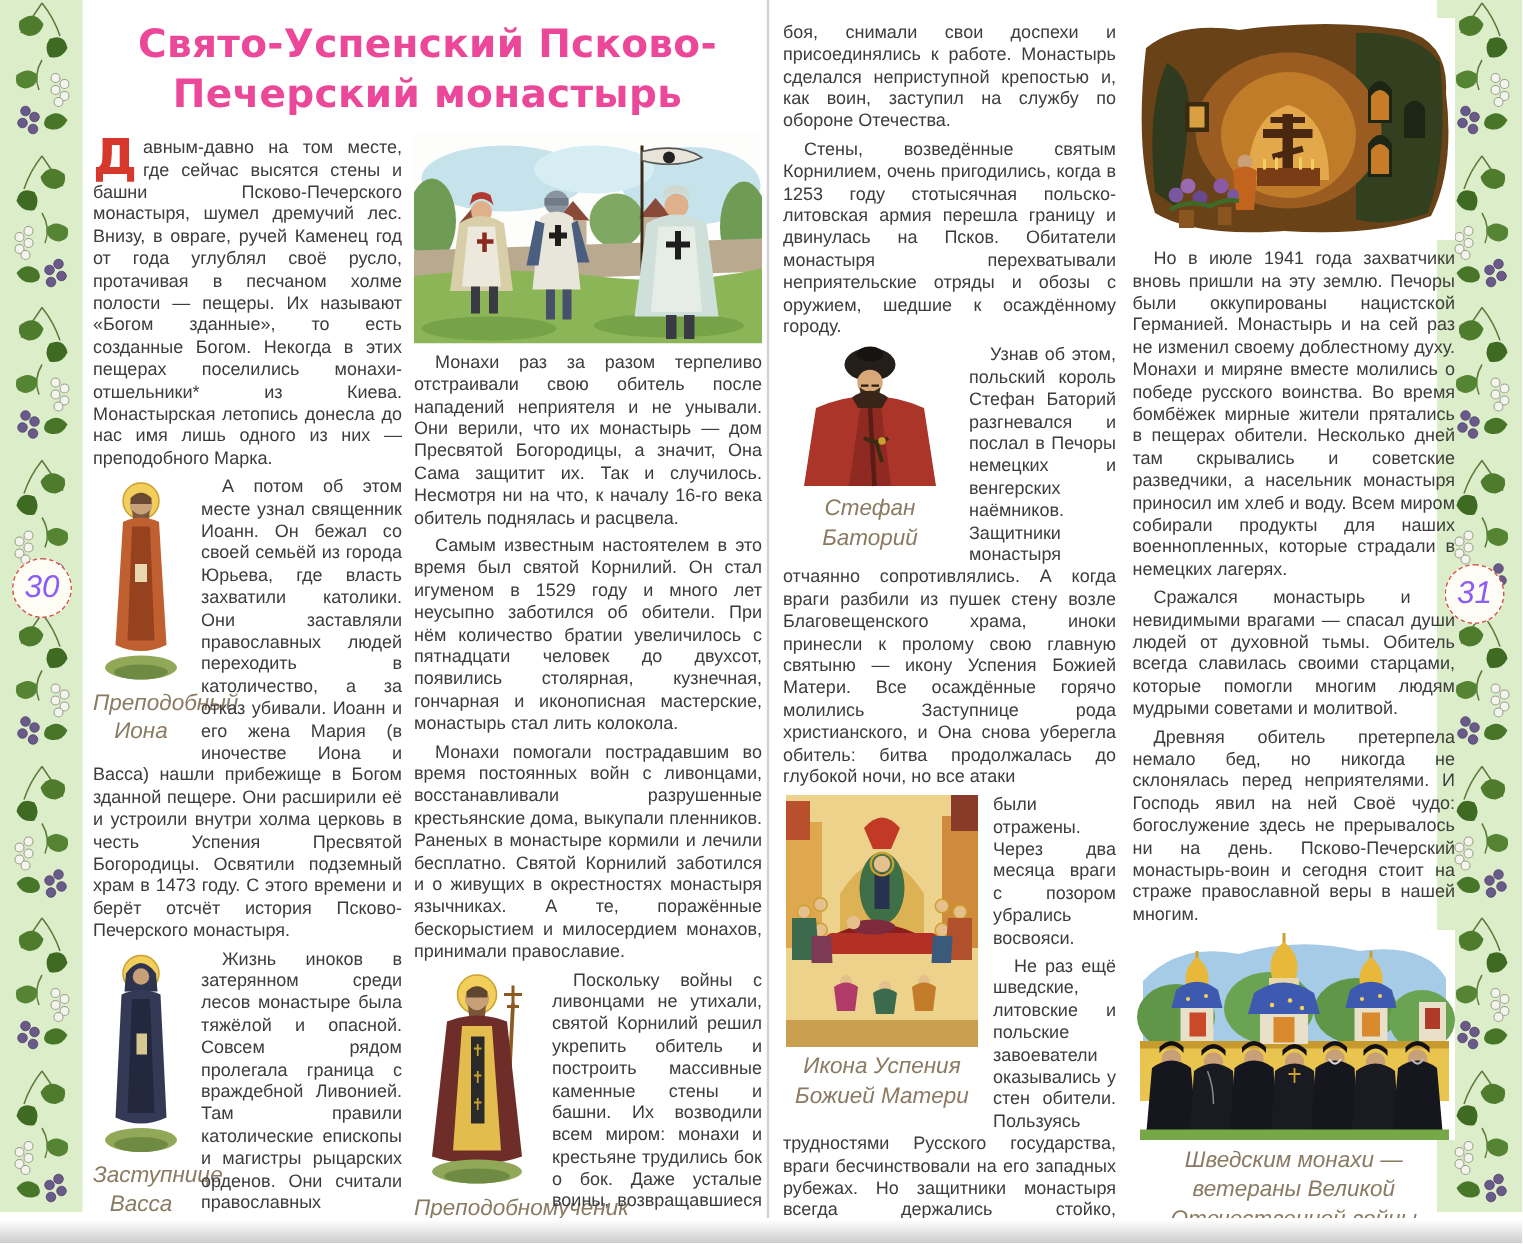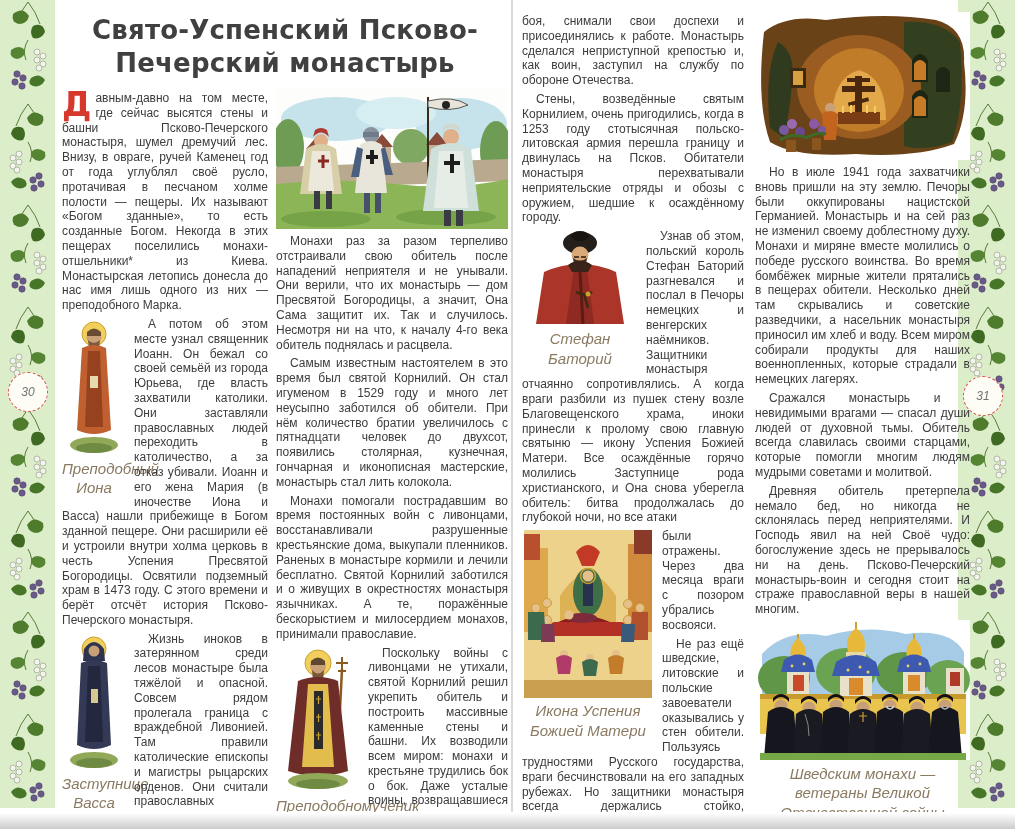--- a/index.html
+++ b/index.html
@@ -6,32 +6,32 @@
   html,body{margin:0;padding:0;background:#fff;}
   .spread{position:relative;width:1015px;height:829px;background:#ffffff;overflow:hidden;
     font-family:"Liberation Sans",sans-serif;color:#3c3c3c;}
   
   .border-strip{position:absolute;top:0;height:808px;background:#dcedca;overflow:hidden;}
   .border-left{left:0;width:55px;}
   .border-right{left:958px;width:60px;}
   .border-pattern{display:flex;flex-direction:column;justify-content:space-between;align-items:center;height:100%;}
   .page-num-badge{position:absolute;width:38px;height:38px;border-radius:50%;background:#fdfdf6;
     border:1.5px dashed #d6554a;display:flex;align-items:center;justify-content:center;
-    color:#737373;font-style:italic;font-size:12px;z-index:3;}
+    color:#8b5cf6;font-style:italic;font-size:21px;z-index:3;}
   .badge-left{left:8px;top:372px;}
   .badge-right{left:5px;top:376px;}
   .gutter{position:absolute;left:511px;top:0;width:2px;height:812px;
     background:linear-gradient(to right,#ececec,#c6c6c6,#ececec);}
   .bottom-shade{position:absolute;left:0;bottom:0;width:100%;height:16px;
     background:linear-gradient(to bottom,rgba(0,0,0,0),rgba(0,0,0,0.20));}
   
   .page{position:absolute;top:0;height:812px;overflow:hidden;}
   .page-left{left:62px;width:446px;}
   .page-right{left:522px;width:450px;}
-  .title{margin:14px 4px 8px;text-align:center;color:#404040;font-size:26px;font-weight:bold;
+  .title{margin:14px 4px 8px;text-align:center;color:#ec4899;font-size:26px;font-weight:bold;
     line-height:1.25;font-family:"DejaVu Sans",sans-serif;letter-spacing:0.2px;}
   .cols{display:flex;}
   .page-left .cols{gap:8px;}
   .page-right .cols{gap:11px;margin-top:10px;}
   .col{overflow:hidden;}
   .col-l1{width:206px;}
   .col-l2{width:232px;}
   .col-r1{width:222px;}
   .col-r2{width:215px;}
   .body-p{margin:4px 0 3px;text-indent:14px;text-align:justify;font-size:12px;line-height:14.8px;}
@@ -494,21 +494,21 @@
               <rect x="99" y="104" width="6" height="20" fill="#46506a"></rect>
             <circle cx="175" cy="48" r="8" fill="#e0b08a"></circle>
             <path d="M166 43 q9 -8 18 0 l-1 -6 q-8 -5 -16 0 z" fill="#cfd8cf"></path>
             <path d="M155 60 q20 -12 40 0 l8 62 h-56 z" fill="#cfe0da"></path>
             <path d="M163 62 h24 l5 57 h-34 z" fill="#e6ece6"></path>
             <path d="M168 74 h16 M176 65 v19" stroke="#1d1d1d" stroke-width="4"></path>
             <rect x="168" y="121" width="7" height="16" fill="#3a3a44"></rect>
               <rect x="180" y="121" width="7" height="16" fill="#3a3a44"></rect>
           </svg>
         </div>
-        <p class="body-p">Монахи раз за разом терпеливо отстраивали свою обитель после нападений неприятеля и не унывали. Они верили, что их монастырь — дом Пресвятой Богородицы, а значит, Она Сама защитит их. Так и случилось. Несмотря ни на что, к началу 4-го века обитель поднялась и расцвела.</p>
+        <p class="body-p">Монахи раз за разом терпеливо отстраивали свою обитель после нападений неприятеля и не унывали. Они верили, что их монастырь — дом Пресвятой Богородицы, а значит, Она Сама защитит их. Так и случилось. Несмотря ни на что, к началу 16-го века обитель поднялась и расцвела.</p>
         <p class="body-p">Самым известным настоятелем в это время был святой Корнилий. Он стал игуменом в 1529 году и много лет неусыпно заботился об обители. При нём количество братии увеличилось с пятнадцати человек до двухсот, появились столярная, кузнечная, гончарная и иконописная мастерские, монастырь стал лить колокола.</p>
         <p class="body-p">Монахи помогали пострадавшим во время постоянных войн с ливонцами, восстанавливали разрушенные крестьянские дома, выкупали пленников. Раненых в монастыре кормили и лечили бесплатно. Святой Корнилий заботился и о живущих в окрестностях монастыря язычниках. А те, поражённые бескорыстием и милосердием монахов, принимали православие.</p>
         <figure class="fig-left" style="width:84px;">
           <svg width="80" height="146" viewBox="0 0 80 146">
             <circle cx="40" cy="16" r="13" fill="#f2cf5a" stroke="#caa030"></circle>
             <circle cx="40" cy="19" r="8" fill="#c8a078"></circle>
             <path d="M33 14 q7 -7 14 0 l0 4 h-14 z" fill="#5e4630"></path>
             <path d="M34 23 q6 7 12 0 l-1 11 q-5 5 -10 0 z" fill="#7a5638"></path>
             <line x1="64" y1="22" x2="59" y2="122" stroke="#8a5a20" stroke-width="2.5"></line>
             <path d="M58 16 h12 M64 10 v14 M60 24 h8" stroke="#8a5a20" stroke-width="2"></path>

